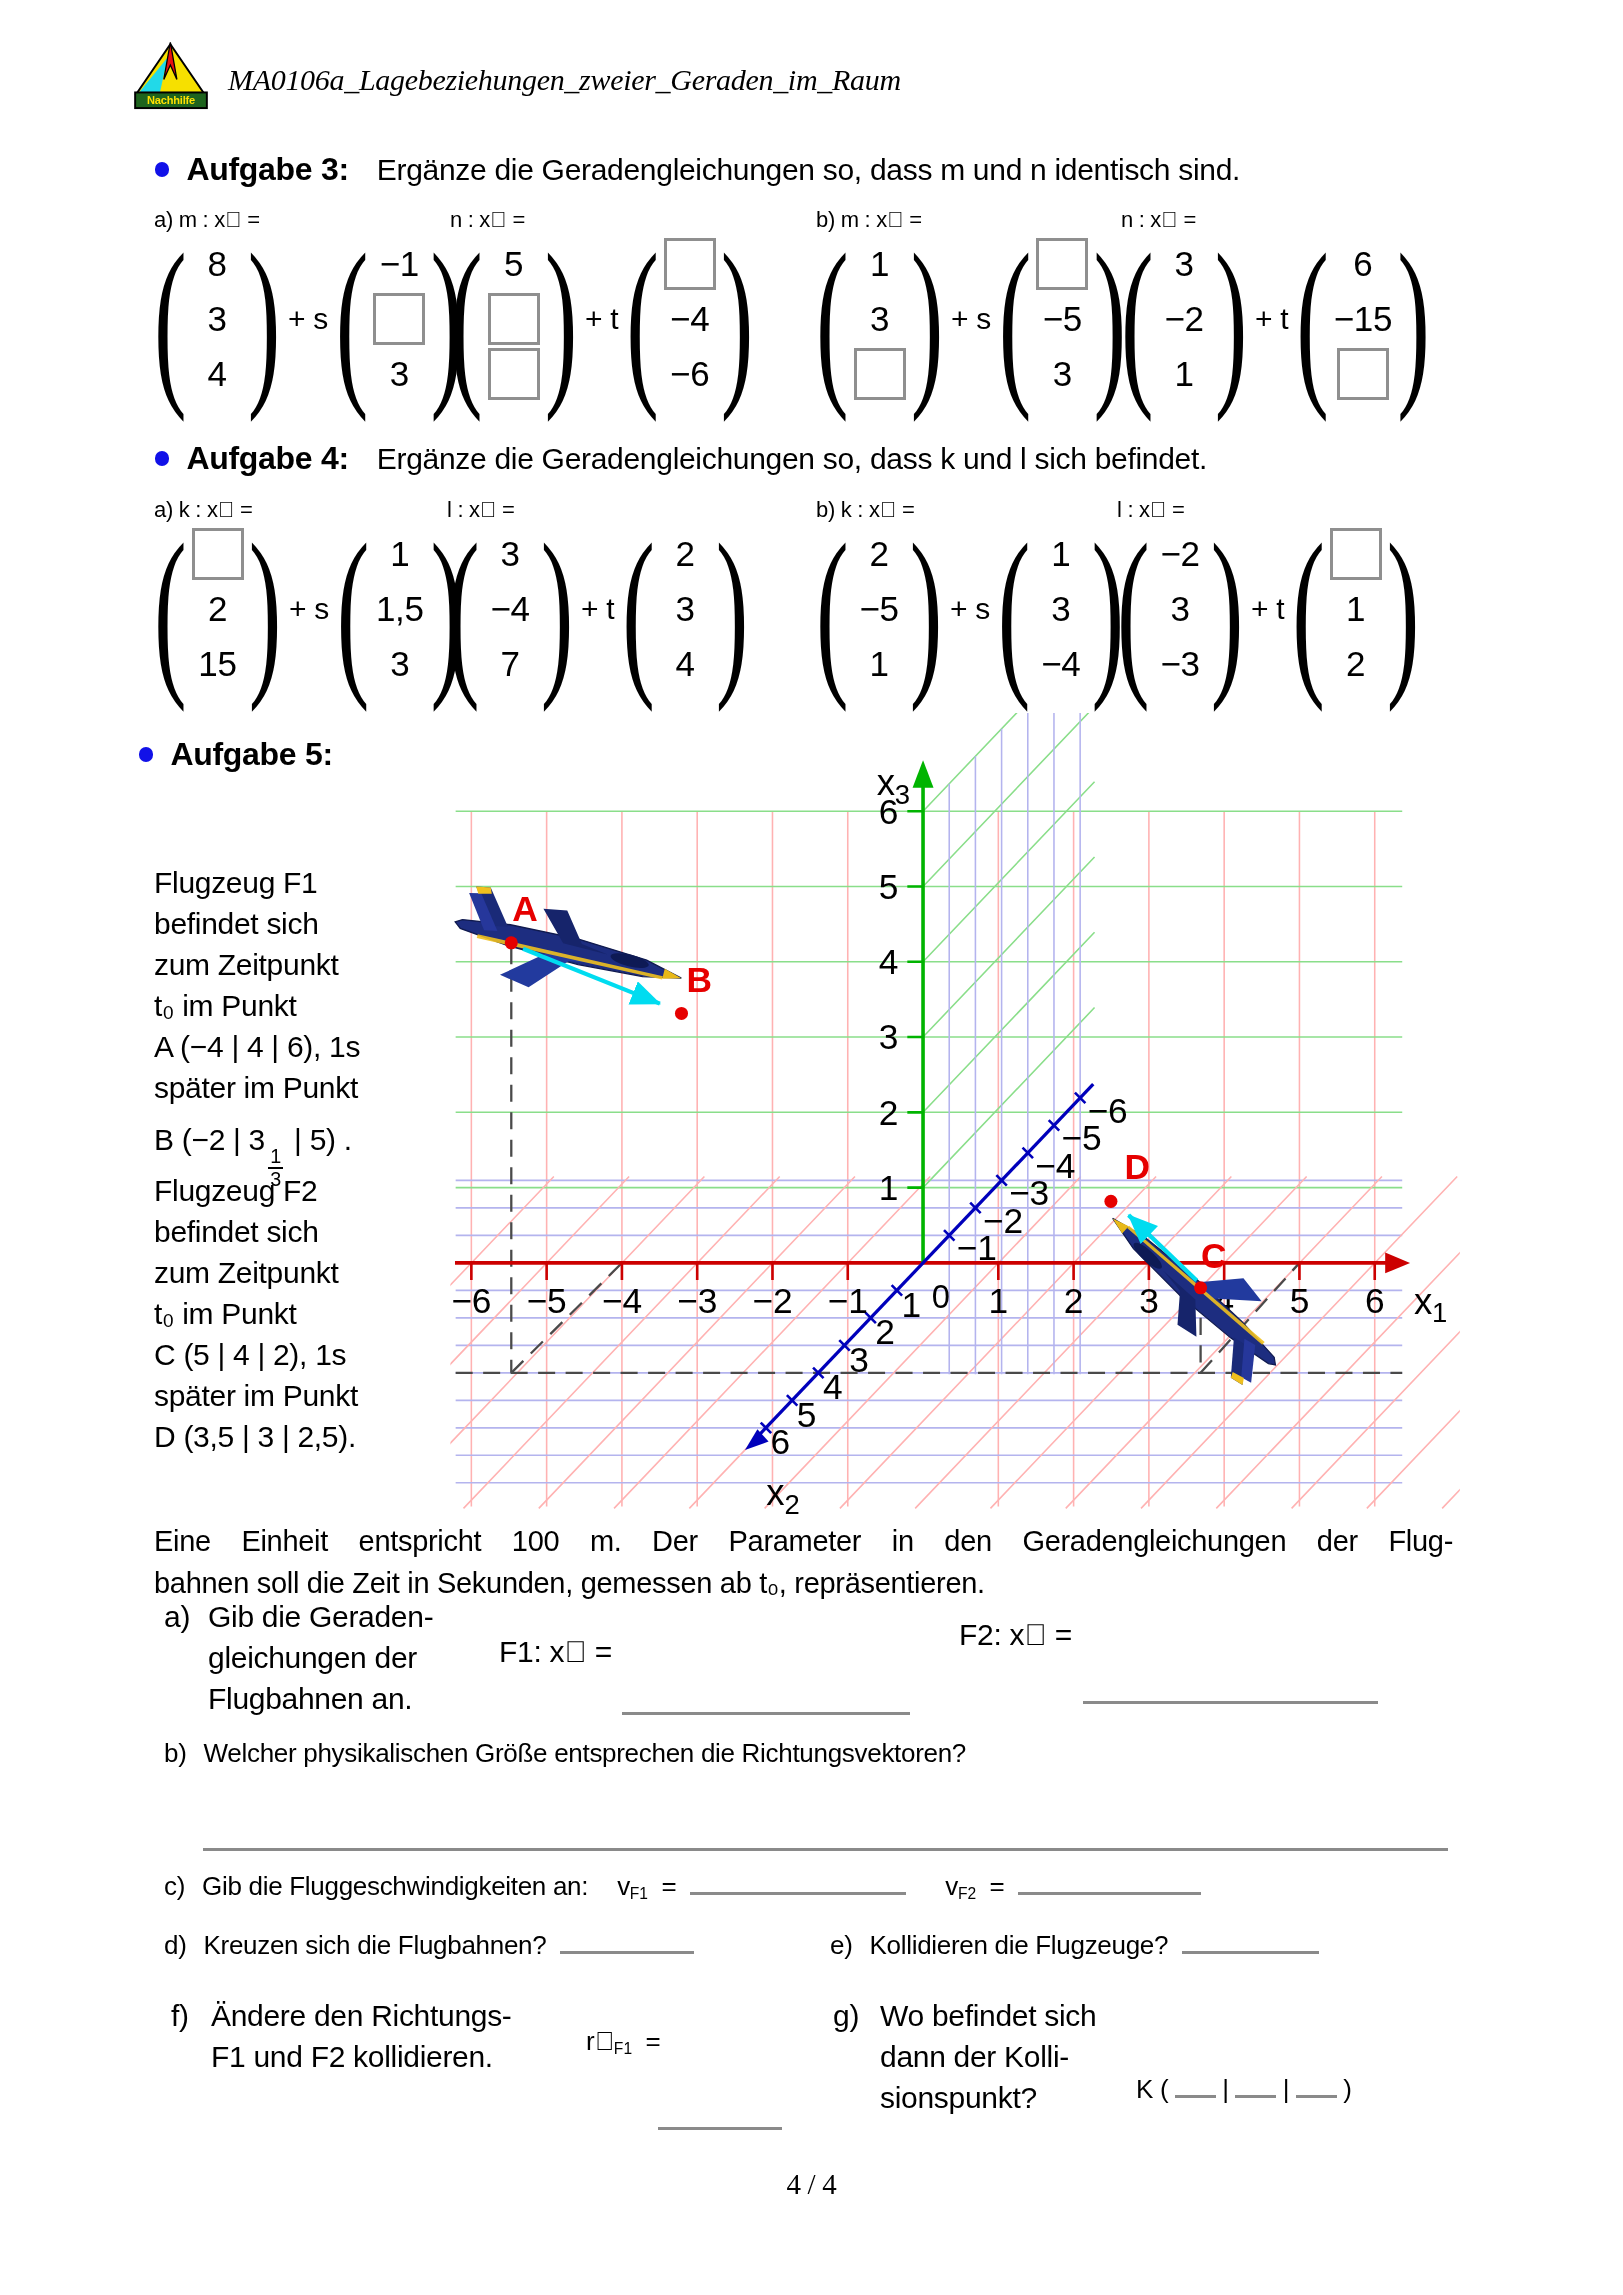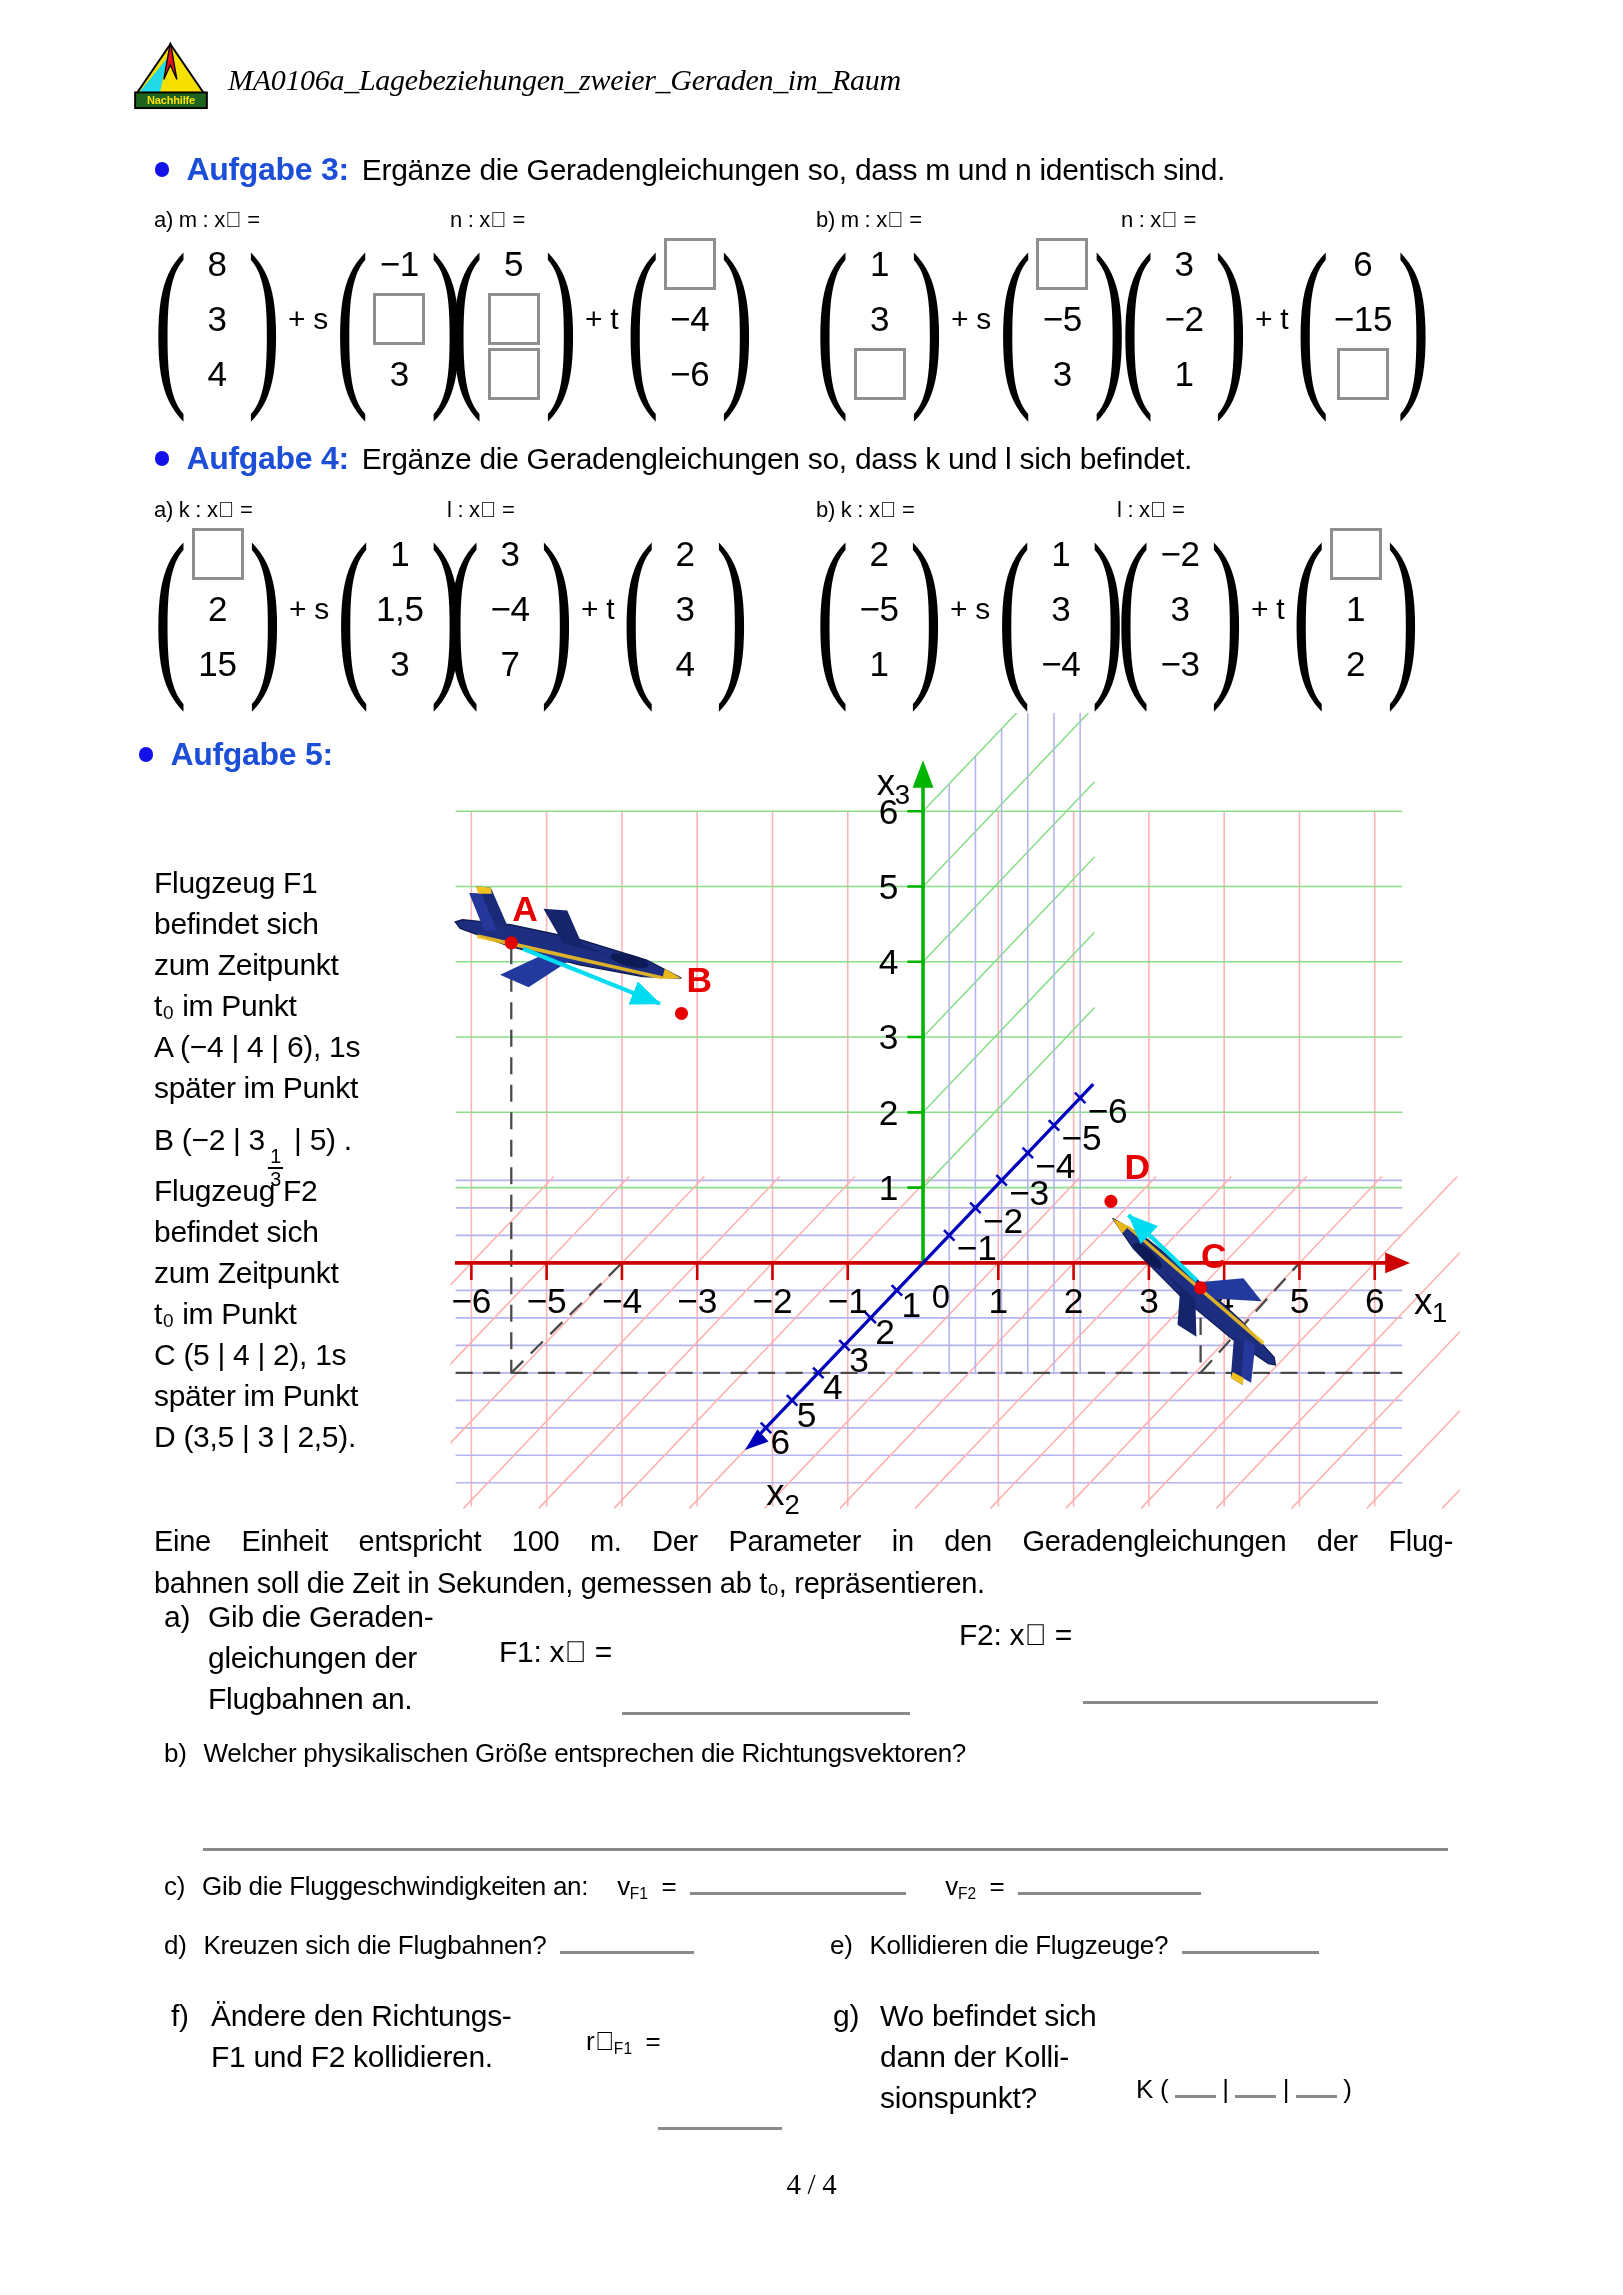--- a/index.html
+++ b/index.html
@@ -2,21 +2,21 @@
 <html style="font-size:10.5px"><head>
 <meta charset="utf-8">
 <style>
   html,body{margin:0;padding:0;background:#777;}
   #page{position:relative;width:1623px;height:2295px;background:#ffffff;
         font-family:"Liberation Sans",sans-serif;color:#000;overflow:hidden;letter-spacing:-0.3px;}
   .abs{position:absolute;}
   .hdr-title{font-family:"Liberation Serif",serif;font-style:italic;font-size:30px;white-space:nowrap;}
   .task-head{display:flex;align-items:center;font-size:30px;white-space:nowrap;}
   .bullet{width:14.4px;height:14.4px;border-radius:50%;background:#1111e8;flex:0 0 auto;margin-right:17px;}
-  .task-label{color:#1d4ed8;font-weight:700;font-size:32px;margin-right:13px;}
+  .task-label{color:#000000;font-weight:700;font-size:32px;margin-right:28px;}
   .eq{position:absolute;}
   .eq-label{font-size:22px;margin-bottom:3.9px;white-space:nowrap;}
   .eq-row{display:flex;align-items:center;}
   .vec{display:flex;align-items:center;}
   .paren{font-family:"Liberation Serif",serif;font-size:98px;line-height:98px;
          transform:scaleY(1.9);font-weight:400;display:inline-block;}
   .vcol{display:flex;flex-direction:column;justify-content:center;align-items:center;margin:0 2.6px;}
   .cell{height:55px;min-width:51px;display:flex;align-items:center;justify-content:center;
         font-size:35px;padding:0 2.6px;}
   .abox{width:46px;height:46px;border:3.9px solid #8f8f8f;background:#fff;}

